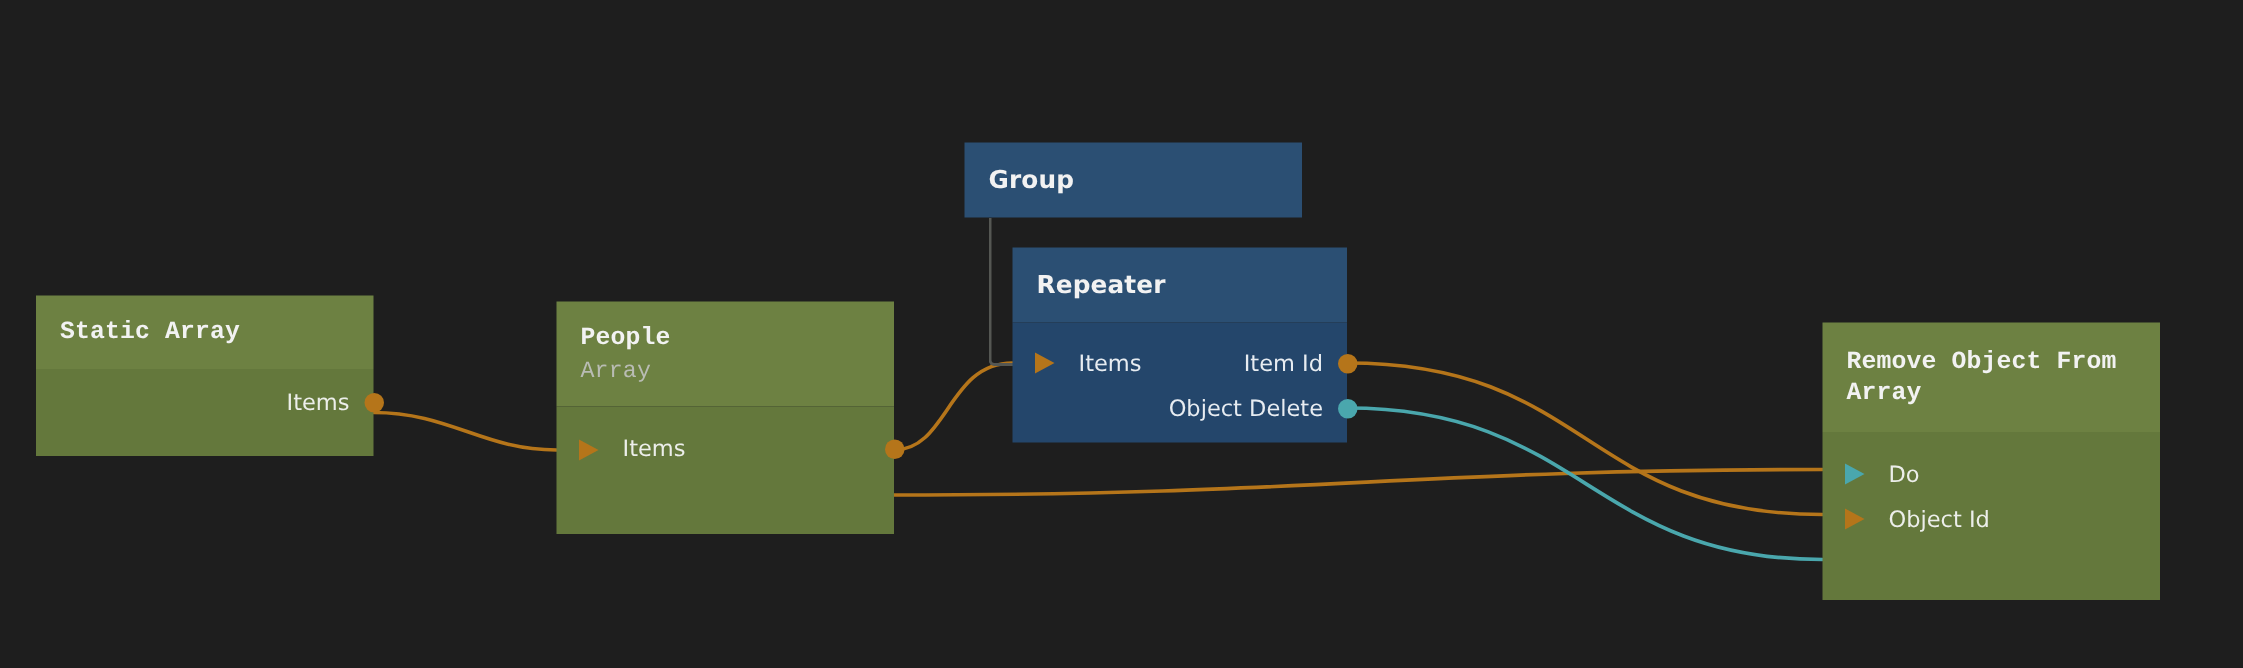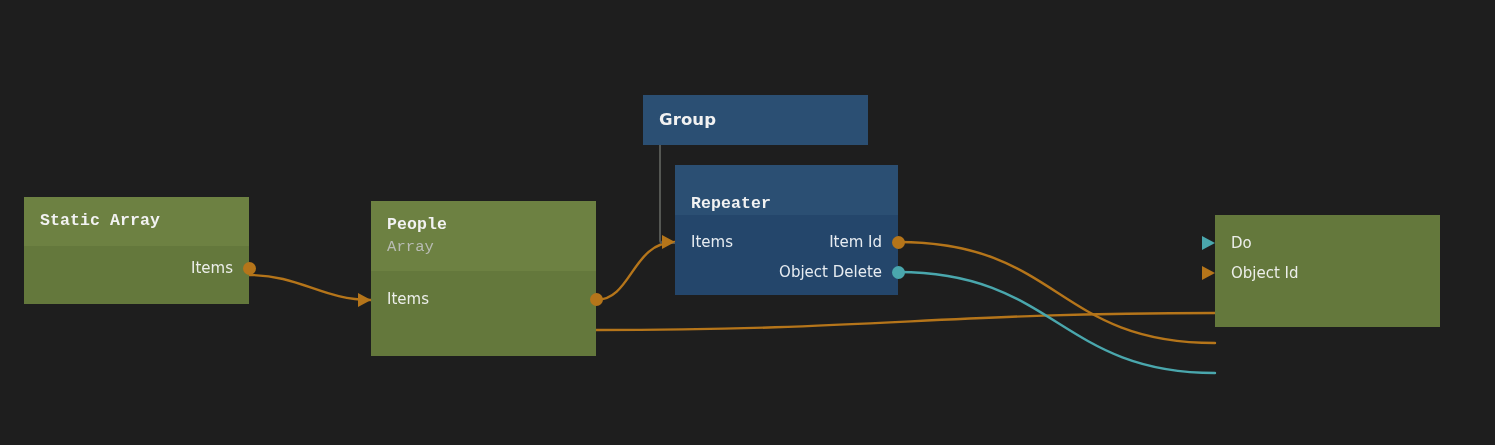--- a/index.html
+++ b/index.html
@@ -63,20 +63,21 @@
   
   .node.blue .node-header { background: #2b4f73; }
   .node.blue .node-body   { background: #24466b; }
 
   .port-row {
     position: relative;
     height: 30px;
     display: flex;
     align-items: center;
     box-sizing: border-box;
+    margin-left: 28px;
   }
   .port-row.in  { justify-content: flex-start; padding-left: 16px; }
   .port-row.out { justify-content: flex-end;   padding-right: 16px; }
   .port-row.both { justify-content: space-between; padding-left: 16px; padding-right: 16px; }
 
   .port-label {
     color: #eceeea;
     font-size: 15px;
     line-height: 1;
     white-space: nowrap;
@@ -159,38 +160,41 @@
     </div>
   </div>
 
   <div class="node blue" style="left:643px; top:95px; width:225px;">
     <div class="node-header" style="height:50px; display:flex; align-items:center; padding-top:0; padding-bottom:0;">
       <span>Group</span>
     </div>
   </div>
 
   <div class="node blue" style="left:675px; top:165px; width:223px;">
-    <div class="node-header" style="height:50px; display:flex; align-items:flex-end; padding-top:0; padding-bottom:0;font-family:Liberation Mono, monospace;">
+    <div class="node-header" style="height:50px; display:flex; align-items:center; padding-top:0; padding-bottom:0;">
       <span>Repeater</span>
     </div>
     <div class="node-body" style="height:80px; padding-top:12px;">
       <div class="port-row both">
         <span class="port-arrow left"></span>
         <span class="port-label">Items</span>
         <span class="port-label">Item Id</span>
         <span class="port-dot right orange"></span>
       </div>
       <div class="port-row out">
         <span class="port-label">Object Delete</span>
         <span class="port-dot right teal"></span>
       </div>
     </div>
   </div>
 
   <div class="node green" style="left:1215px; top:215px; width:225px;">
+    <div class="node-header" style="height:73px; padding-top:16px;">
+      <span>Remove Object From Array</span>
+    </div>
     <div class="node-body" style="height:112px; padding-top:13px;">
       <div class="port-row in">
         <span class="port-arrow left teal"></span>
         <span class="port-label">Do</span>
       </div>
       <div class="port-row in">
         <span class="port-arrow left"></span>
         <span class="port-label">Object Id</span>
       </div>
     </div>

